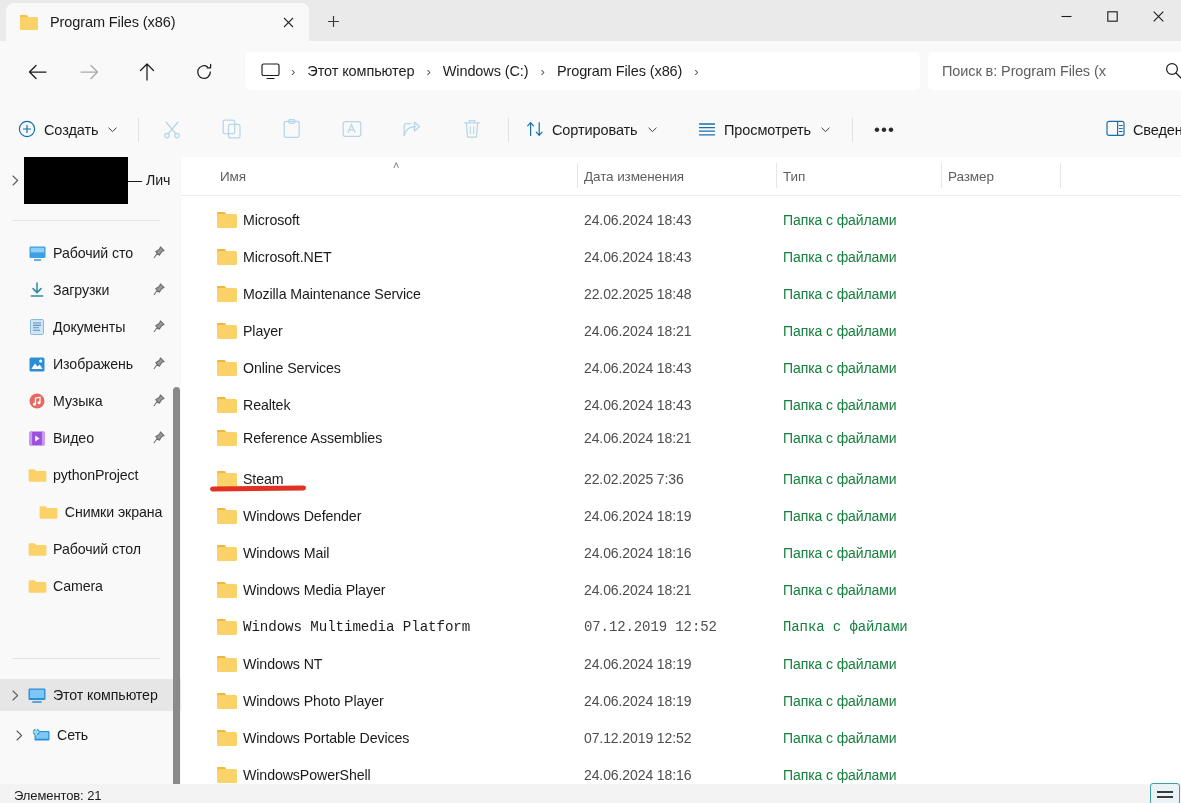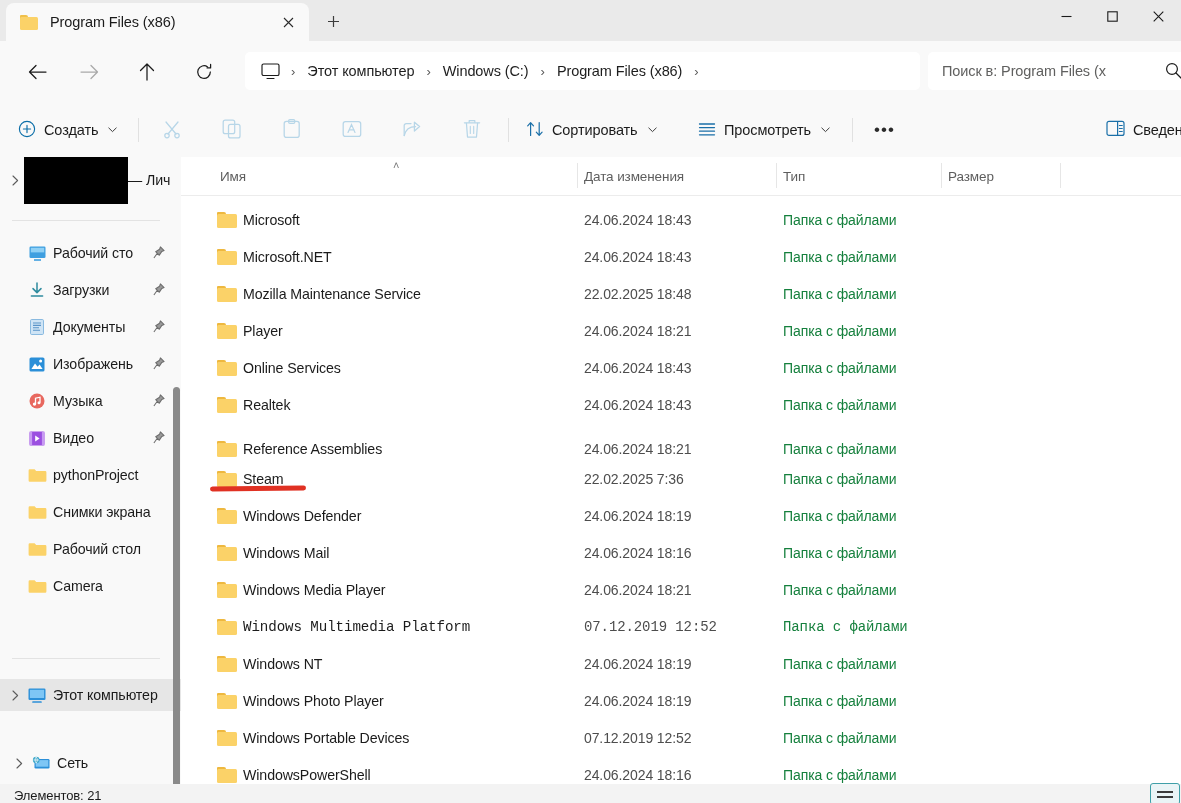--- a/index.html
+++ b/index.html
@@ -540,21 +540,21 @@
   <div class="sb-item" style="top:302px;">
     <span class="sb-chev"></span>
     <span class="sb-icon">
       <svg width="19" height="15" viewBox="0 0 19 15">
           <path d="M0.6 2.4 A1.2 1.2 0 0 1 1.8 1.2 H6.6 L8.2 3 H17.2 A1.2 1.2 0 0 1 18.4 4.2 V12.6 A1.2 1.2 0 0 1 17.2 13.8 H1.8 A1.2 1.2 0 0 1 0.6 12.6 Z" fill="#fbd268"></path>
         </svg>
     </span>
     <span class="sb-label">pythonProject</span>
   </div>
 
-  <div class="sb-item" style="top:339px;">
+  <div class="sb-item" style="top:339px;justify-content:center;">
     <span class="sb-chev"></span>
     <span class="sb-icon">
       <svg width="19" height="15" viewBox="0 0 19 15">
           <path d="M0.6 2.4 A1.2 1.2 0 0 1 1.8 1.2 H6.6 L8.2 3 H17.2 A1.2 1.2 0 0 1 18.4 4.2 V12.6 A1.2 1.2 0 0 1 17.2 13.8 H1.8 A1.2 1.2 0 0 1 0.6 12.6 Z" fill="#fbd268"></path>
         </svg>
     </span>
     <span class="sb-label">Снимки экрана</span>
   </div>
 
   <div class="sb-item" style="top:376px;">
@@ -588,21 +588,21 @@
     <span class="sb-icon">
       <svg width="18" height="15" viewBox="0 0 18 15">
           <rect x="0.5" y="0.5" width="17" height="11.5" rx="1.3" fill="#2b8fd8"></rect>
           <rect x="1.9" y="1.8" width="14.2" height="8.2" fill="#7ec6f5"></rect>
           <path d="M5 14 H13" stroke="#2b8fd8" stroke-width="1.7" stroke-linecap="round"></path>
         </svg>
     </span>
     <span class="sb-label">Этот компьютер</span>
   </div>
 
-  <div class="sb-item" style="top:590px;">
+  <div class="sb-item" style="top:562px;">
     <span class="sb-chev" style="margin-left:4px;">
       <svg width="7" height="11" viewBox="0 0 7 11">
           <path d="M1 1 L5.6 5.5 L1 10" stroke="#5c5c5c" stroke-width="1.1" fill="none" stroke-linecap="round" stroke-linejoin="round"></path>
         </svg>
     </span>
     <span class="sb-icon">
       <svg width="18" height="15" viewBox="0 0 18 15">
           <rect x="2.5" y="3" width="15" height="9.4" rx="1.2" fill="#2b8fd8"></rect>
           <rect x="3.7" y="4.1" width="12.6" height="6.6" fill="#7ec6f5"></rect>
           <circle cx="4.2" cy="4" r="3.3" fill="#3aa6c9"></circle>
@@ -686,21 +686,21 @@
   <div class="row" style="top:229px;">
     <span class="folder-icon">
         <i class="fb"></i>
         <i class="ff"></i>
       </span>
     <span class="cell-name">Realtek</span>
     <span class="cell-date">24.06.2024 18:43</span>
     <span class="cell-type">Папка с файлами</span>
     <span class="cell-size"></span>
   </div>
-  <div class="row" style="top:273px;padding-left:28px;">
+  <div class="row" style="top:262px;padding-left:28px;">
     <span class="folder-icon">
         <i class="fb"></i>
         <i class="ff"></i>
       </span>
     <span class="cell-name">Reference Assemblies</span>
     <span class="cell-date">24.06.2024 18:21</span>
     <span class="cell-type">Папка с файлами</span>
     <span class="cell-size"></span>
   </div>
   <div class="row" style="top:303px;">

